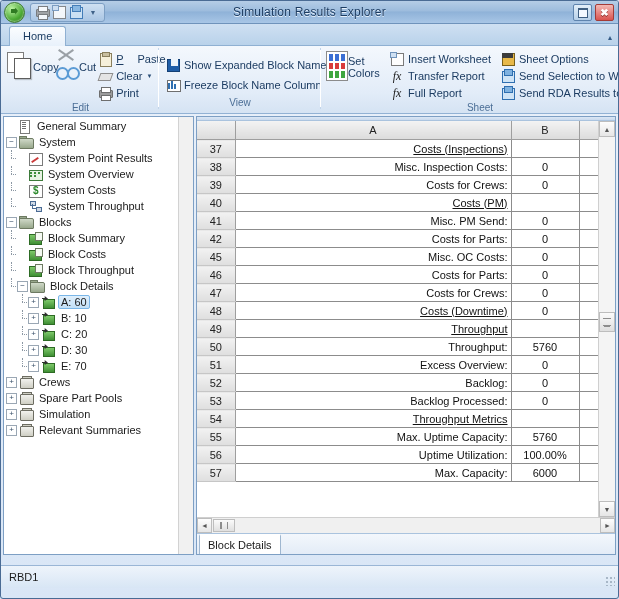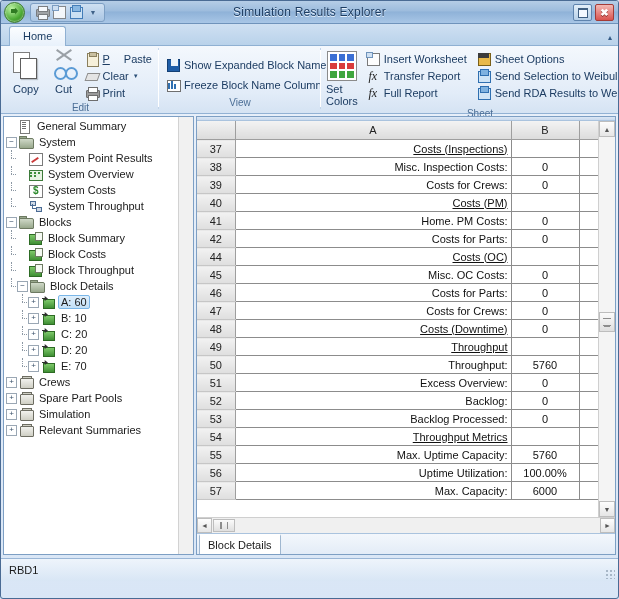--- a/index.html
+++ b/index.html
@@ -66,21 +66,21 @@
   .ribbon{
     height:65px;background:linear-gradient(#f4f8fd,#e2ecf8 70%,#d5e3f3);
     border-bottom:1px solid #92b2d4;display:flex;position:relative;padding:2px 0 0 2px;
   }
   .group{position:relative;height:61px;display:flex;flex-direction:column;
     border-right:1px solid #c2d5ea;margin-right:1px;padding:0 4px;}
   .group:after{content:"";position:absolute;right:-1px;top:2px;bottom:2px;width:1px;background:#ffffff;}
   .group-body{flex:1;display:flex;align-items:flex-start;padding-top:2px;}
   .group-title{height:13px;line-height:13px;text-align:center;font-size:10px;color:#4b6e96;}
 
-  .bigbtn{width:46px;display:flex;flex-direction:column;align-items:center;justify-content:flex-start;
+  .bigbtn{width:46px;display:flex;align-items:center;justify-content:flex-start;
     padding-top:1px;cursor:default;}
   .bigbtn .lbl{font-size:11px;color:#1c3c62;margin-top:2px;}
   .smallrow{display:flex;align-items:center;gap:4px;height:16px;padding:0 2px;cursor:default;}
   .smallrow .lbl{font-size:11px;color:#1c3c62;white-space:nowrap;}
   .smallcol{display:flex;flex-direction:column;justify-content:center;gap:1px;padding-top:1px;}
   .u{text-decoration:underline;}
 
   
   .ic{position:relative;flex:0 0 auto;}
   .ic-copy{width:26px;height:30px;}
@@ -208,21 +208,21 @@
     box-shadow:2px 0 0 -1px #8d8d8d inset;}
 
   
   .sheettabs{height:20px;background:linear-gradient(#f3f7fc,#e3ecf7);
     border-top:1px solid #aac3de;display:flex;align-items:flex-start;padding-left:2px;}
   .stab{height:18px;line-height:18px;padding:0 8px;font-size:11px;color:#1a1a1a;
     background:#fff;border:1px solid #9fb7d0;border-top:2px solid #fff;border-bottom:none;}
 
   
   .statusbar{
-    position:absolute;left:0;right:0;bottom:17px;height:22px;
+    position:absolute;left:0;right:0;bottom:10px;height:22px;
     background:linear-gradient(#eef4fb,#d8e6f5);
     border-top:1px solid #9ab6d6;
     display:flex;align-items:center;padding-left:8px;
   }
   .statusbar .txt{font-size:11px;color:#1a1a1a;}
   .grip-corner{position:absolute;right:3px;bottom:2px;width:10px;height:10px;
     background:
       radial-gradient(circle,#9ab 1px,transparent 1.2px) 0 0/4px 4px;
     opacity:.8;}
 </style>
@@ -533,21 +533,21 @@
             <span class="tlabel">C: 20</span>
           </div>
           <div class="tnode">
             <span class="spacer"></span>
             <span class="elbow"></span>
             <span class="exp">+</span>
             <span class="tico ti-block3">
               <i></i>
               <b></b>
             </span>
-            <span class="tlabel">D: 20</span>
+            <span class="tlabel">D: 30</span>
           </div>
           <div class="tnode">
             <span class="spacer"></span>
             <span class="elbow last"></span>
             <span class="exp">+</span>
             <span class="tico ti-block3">
               <i></i>
               <b></b>
             </span>
             <span class="tlabel">E: 70</span>
@@ -628,34 +628,28 @@
                   <td class="pad"></td>
                 </tr>
                 <tr>
                   <td class="rowh">40</td>
                   <td class="lbl-head">Costs (PM)</td>
                   <td class="val"></td>
                   <td class="pad"></td>
                 </tr>
                 <tr>
                   <td class="rowh">41</td>
-                  <td class="lbl-item">Home. PM Costs:</td>
+                  <td class="lbl-item">Misc. PM Send:</td>
                   <td class="val">0</td>
                   <td class="pad"></td>
                 </tr>
                 <tr>
                   <td class="rowh">42</td>
                   <td class="lbl-item">Costs for Parts:</td>
                   <td class="val">0</td>
-                  <td class="pad"></td>
-                </tr>
-                <tr>
-                  <td class="rowh">44</td>
-                  <td class="lbl-head">Costs (OC)</td>
-                  <td class="val"></td>
                   <td class="pad"></td>
                 </tr>
                 <tr>
                   <td class="rowh">45</td>
                   <td class="lbl-item">Misc. OC Costs:</td>
                   <td class="val">0</td>
                   <td class="pad"></td>
                 </tr>
                 <tr>
                   <td class="rowh">46</td>

